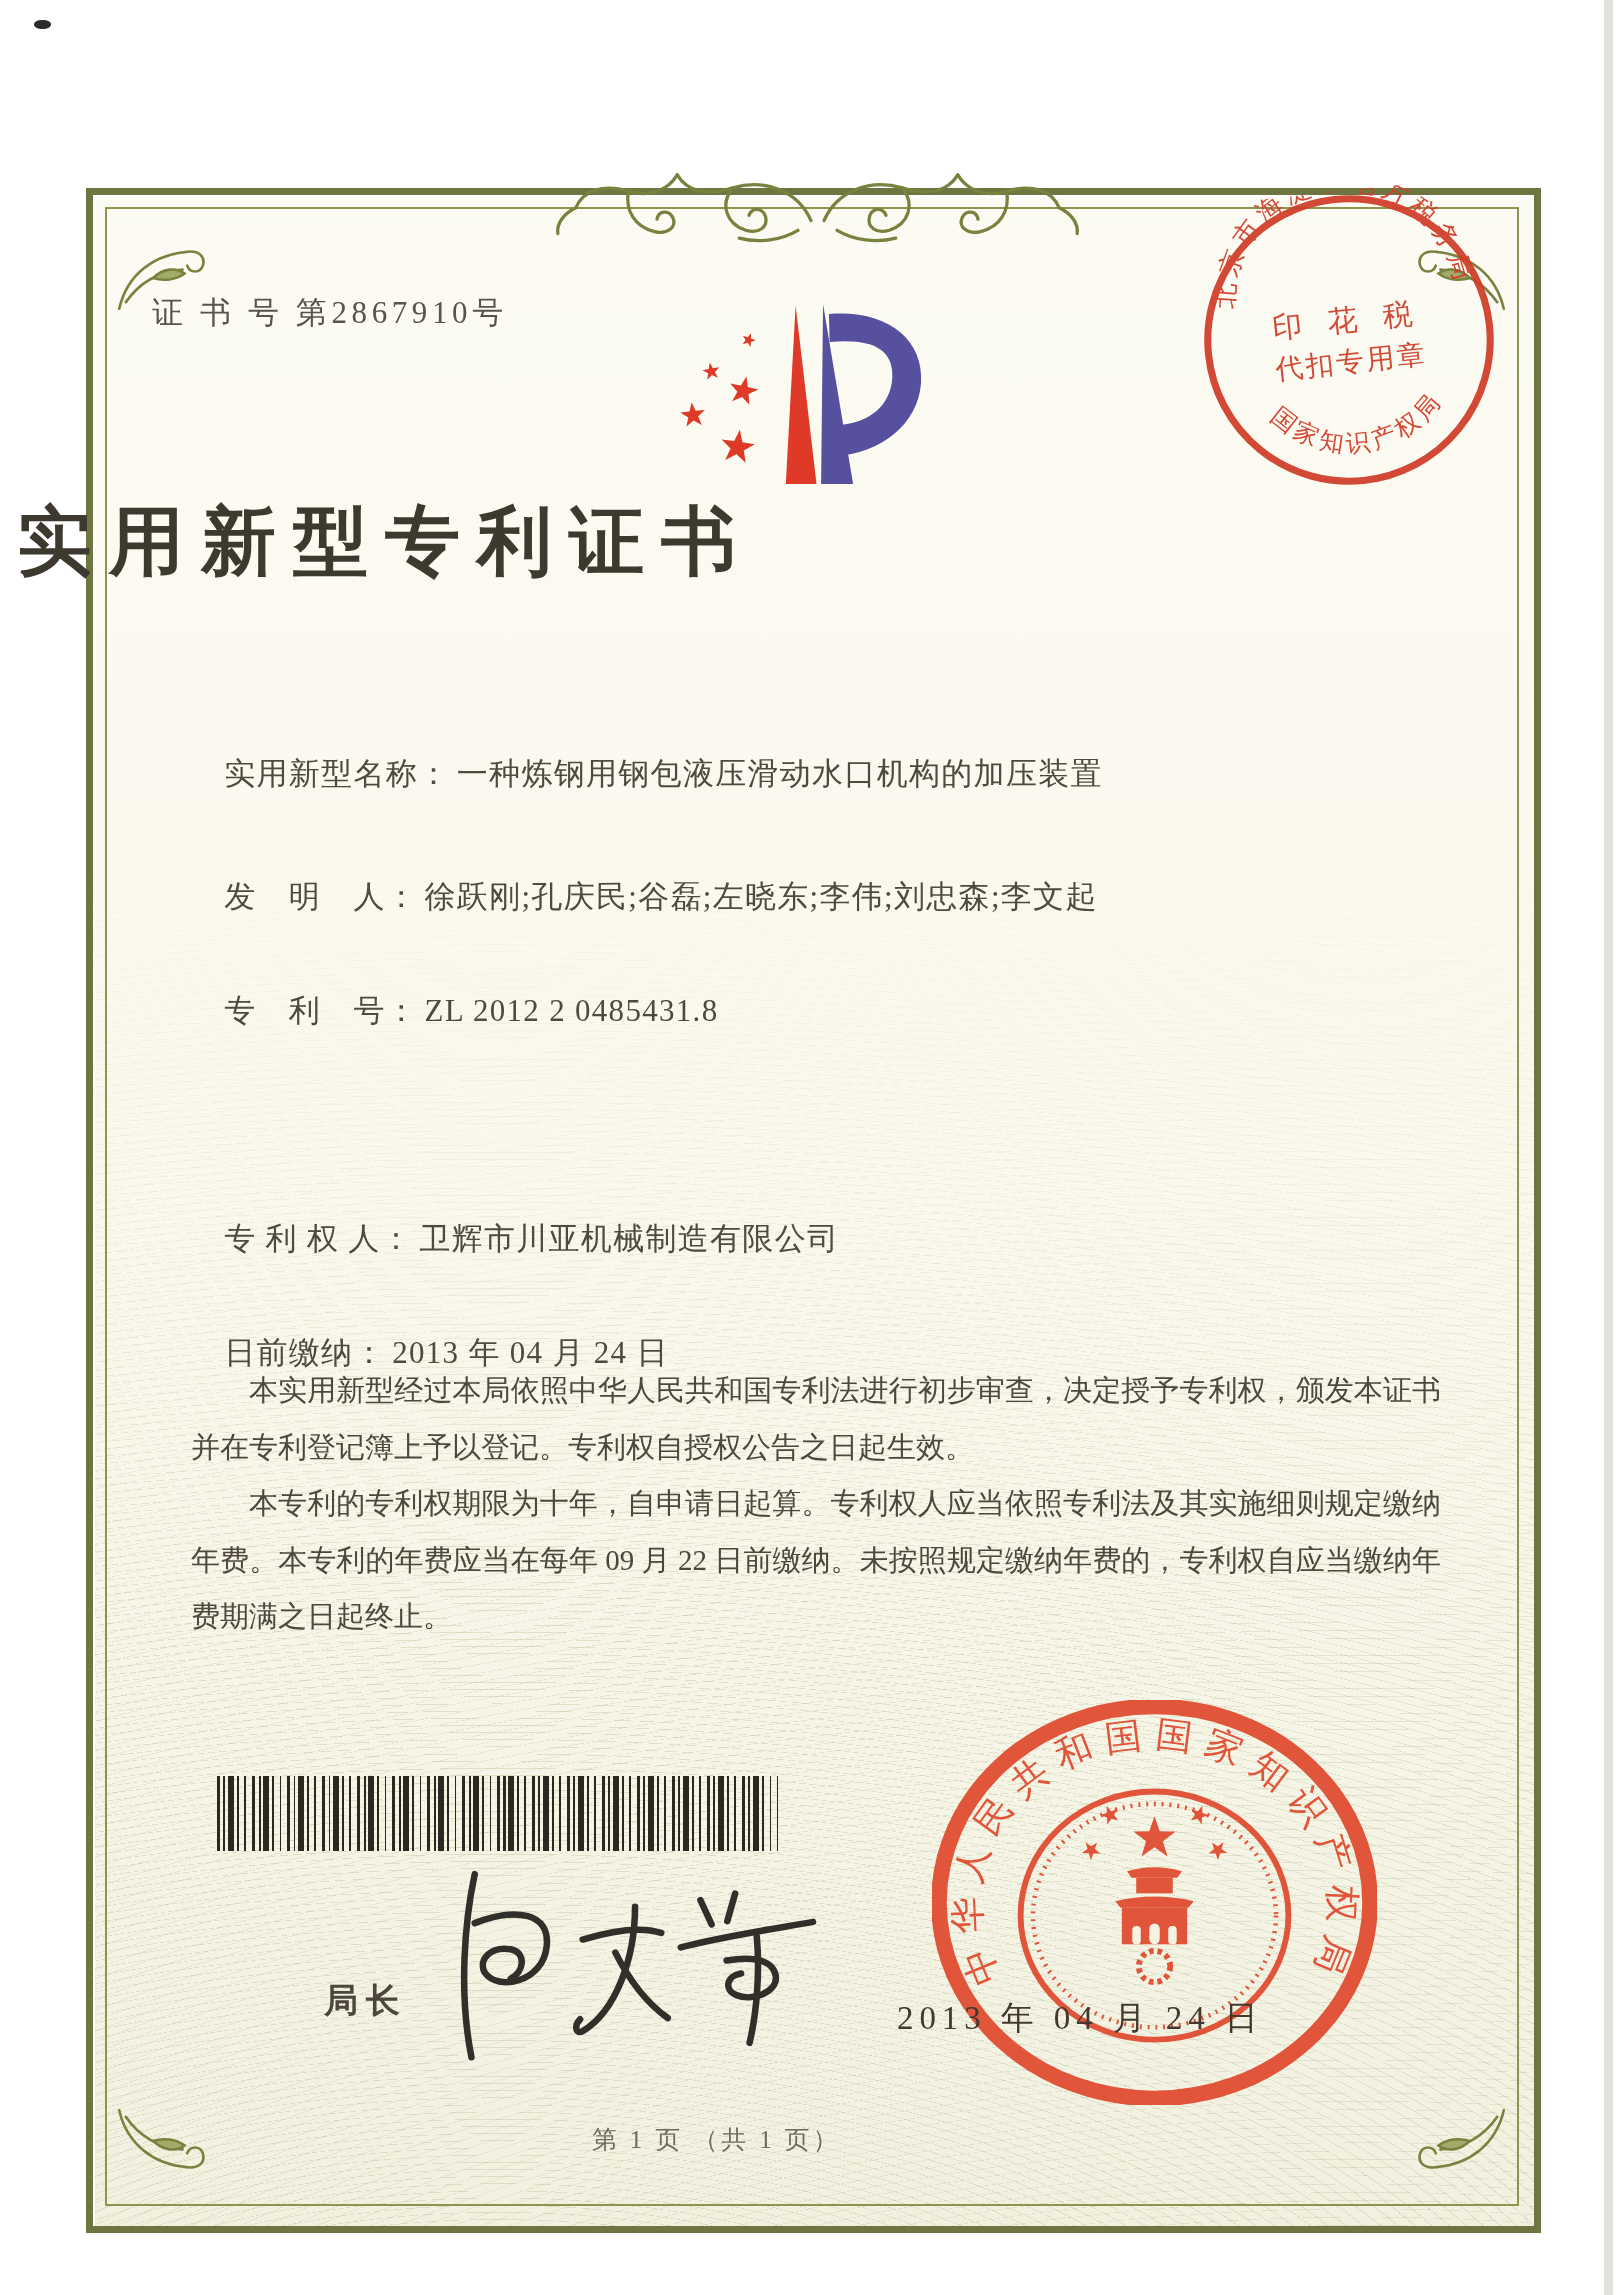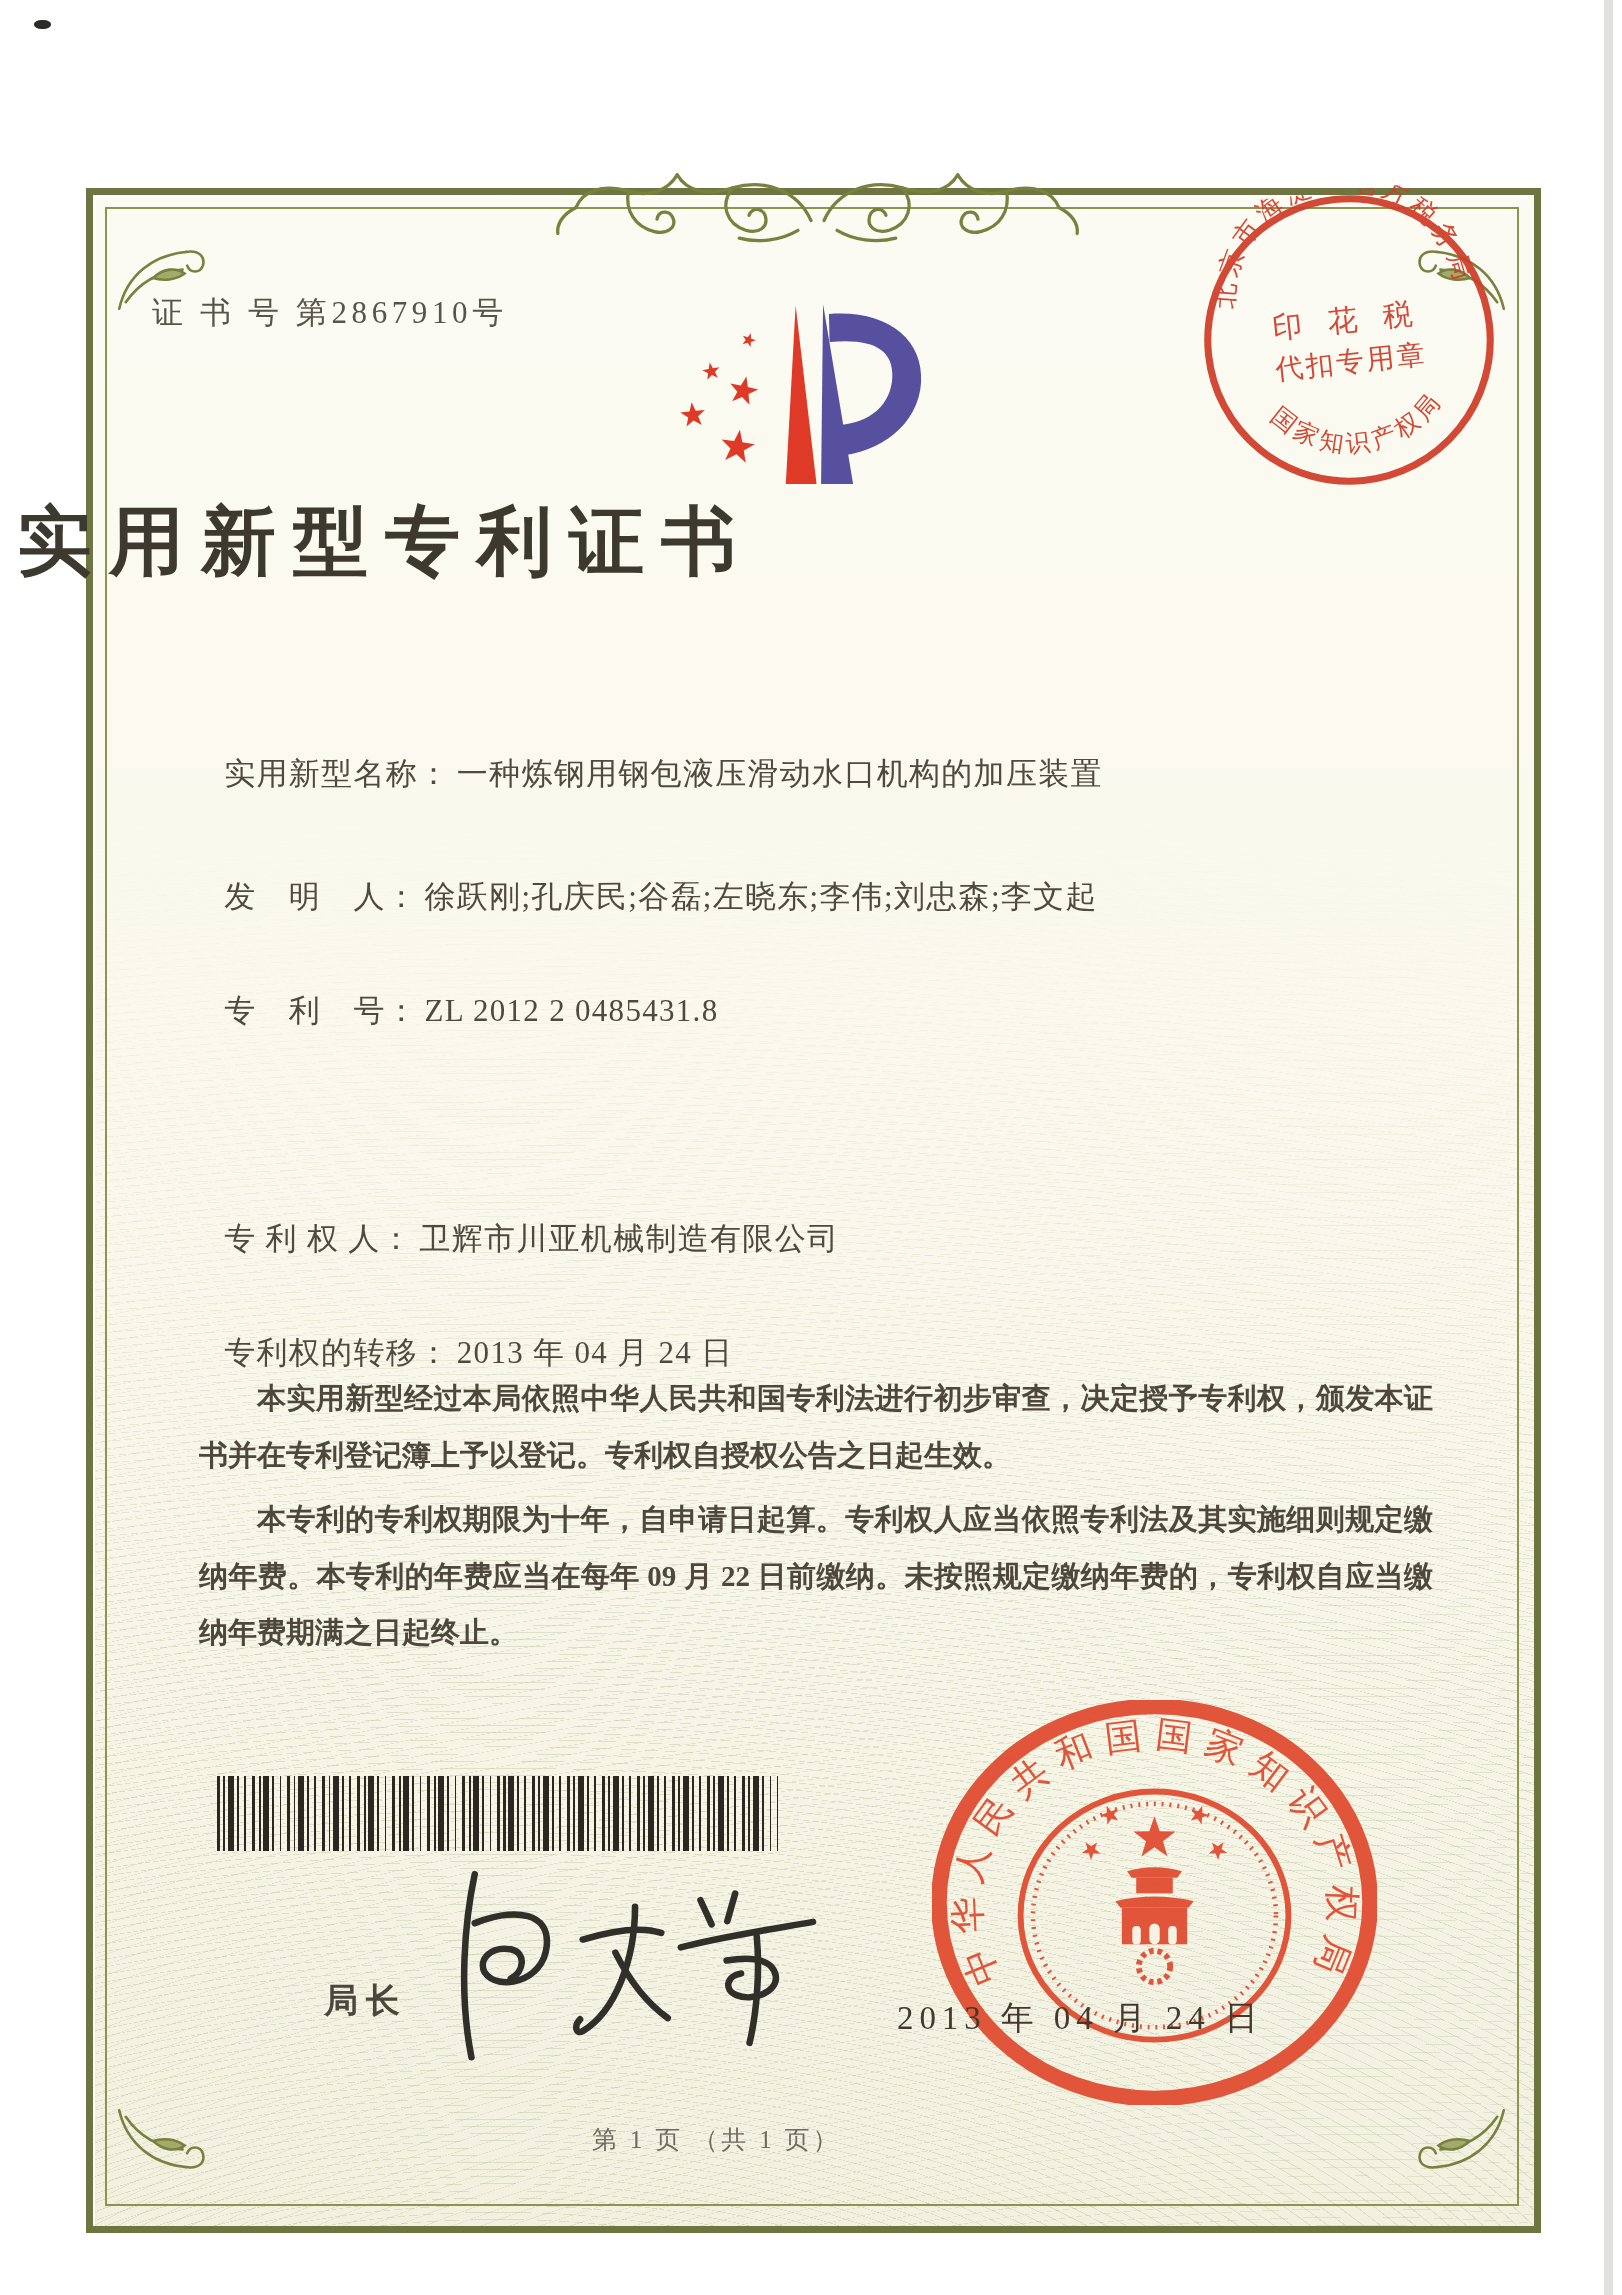--- a/index.html
+++ b/index.html
@@ -20,21 +20,21 @@
                border:2px solid #8d9450;}
   
   .cert-no{position:absolute;left:152px;top:292px;font-size:31px;letter-spacing:4.6px;
            color:#57544a;white-space:pre;}
   .title{position:absolute;left:0;top:492px;width:1623px;margin:0;
          font-size:75px;font-weight:700;letter-spacing:17px;text-indent:17px;color:#3d392f;}
   .field{position:absolute;left:188px;font-size:31px;color:#4f4a3f;white-space:pre;letter-spacing:1.3px;}
   .fvalue{margin-left:6.5px;}
   .paras{position:absolute;left:191px;top:1362px;width:1250px;font-size:29px;line-height:1.95;
          text-align:justify;color:#4e473c;}
-  .paras p{margin:8px;text-indent:2em;font-weight:bold;}
+  .paras p{margin:0;text-indent:2em;}
   .barcode{position:absolute;left:217px;top:1776px;width:561px;height:75px;
     background:repeating-linear-gradient(90deg,
       #2b2822 0 2.6px,rgba(0,0,0,0) 2.6px 6.5px,
       #2b2822 6.5px 8.5px,rgba(0,0,0,0) 8.5px 11px,
       #2b2822 11px 17px,rgba(0,0,0,0) 17px 20px,
       #2b2822 20px 22px,rgba(0,0,0,0) 22px 27.5px,
       #2b2822 27.5px 29px,rgba(0,0,0,0) 29px 35px);}
   .director{position:absolute;left:324px;top:1978px;font-size:34px;letter-spacing:7.8px;color:#4c463c;font-weight:bold;}
   .sig-svg{position:absolute;left:419px;top:1861px;}
   .seal-date{position:absolute;left:897px;top:1996px;font-size:33px;letter-spacing:5.9px;
@@ -168,21 +168,21 @@
   <div class="field" style="top:840px">
     <span>发　明　人：</span><span class="fvalue">徐跃刚;孔庆民;谷磊;左晓东;李伟;刘忠森;李文起</span>
   </div>
   <div class="field" style="top:954px">
     <span>专　利　号：</span><span class="fvalue">ZL 2012 2 0485431.8</span>
   </div>
   <div class="field" style="top:1182px">
     <span>专 利 权 人：</span><span class="fvalue">卫辉市川亚机械制造有限公司</span>
   </div>
   <div class="field" style="top:1296px">
-    <span>专利权的转移：</span><span class="fvalue">2013 年 04 月 24 日</span>
+    <span>日前缴纳：</span><span class="fvalue">2013 年 04 月 24 日</span>
   </div>
 
   <div class="paras">
     <p>本实用新型经过本局依照中华人民共和国专利法进行初步审查，决定授予专利权，颁发本证书并在专利登记簿上予以登记。专利权自授权公告之日起生效。</p>
     <p>本专利的专利权期限为十年，自申请日起算。专利权人应当依照专利法及其实施细则规定缴纳年费。本专利的年费应当在每年 09 月 22 日前缴纳。未按照规定缴纳年费的，专利权自应当缴纳年费期满之日起终止。</p>
   </div>
 
   <div class="barcode"></div>
 
   <div class="director">局长</div>

